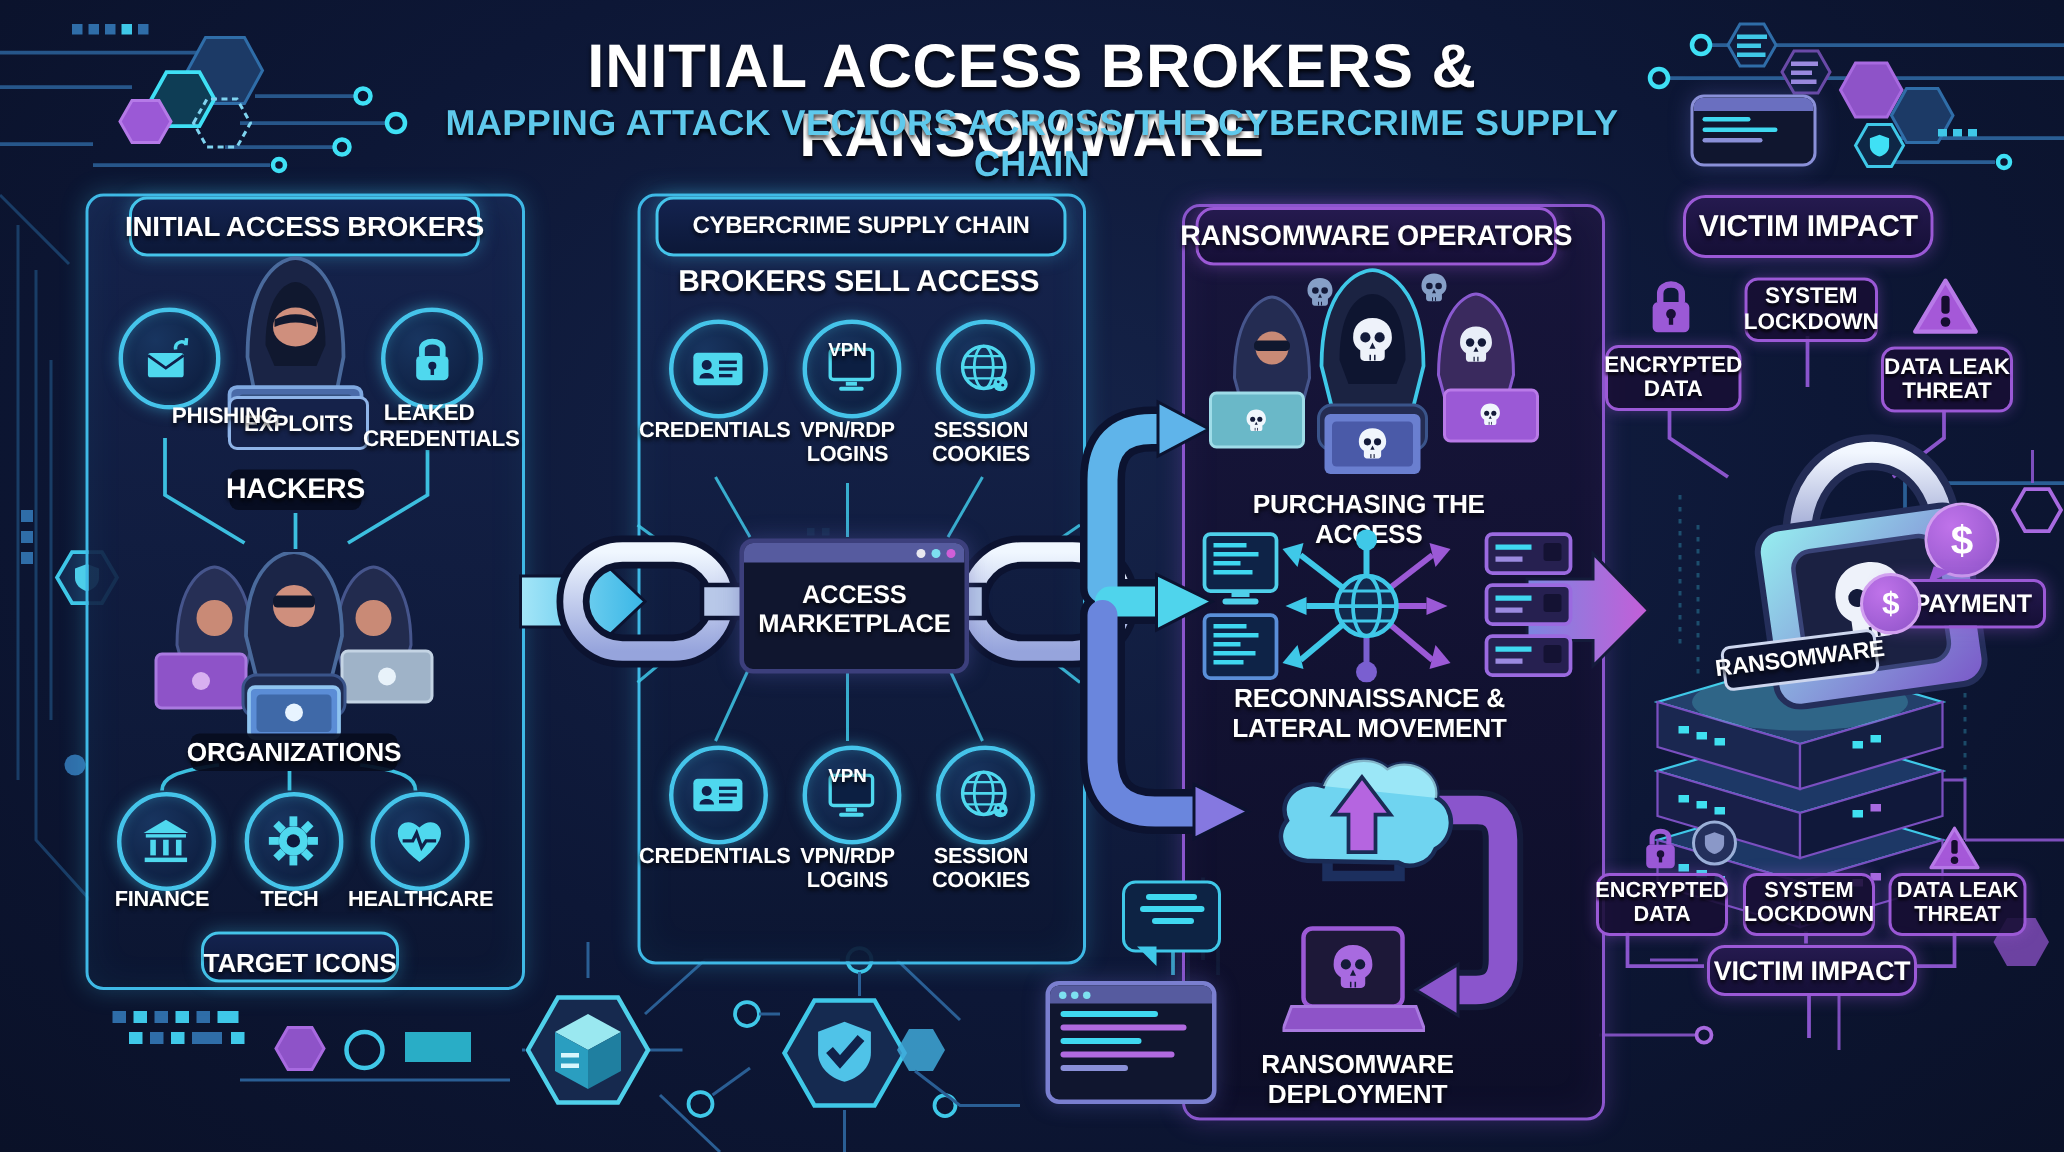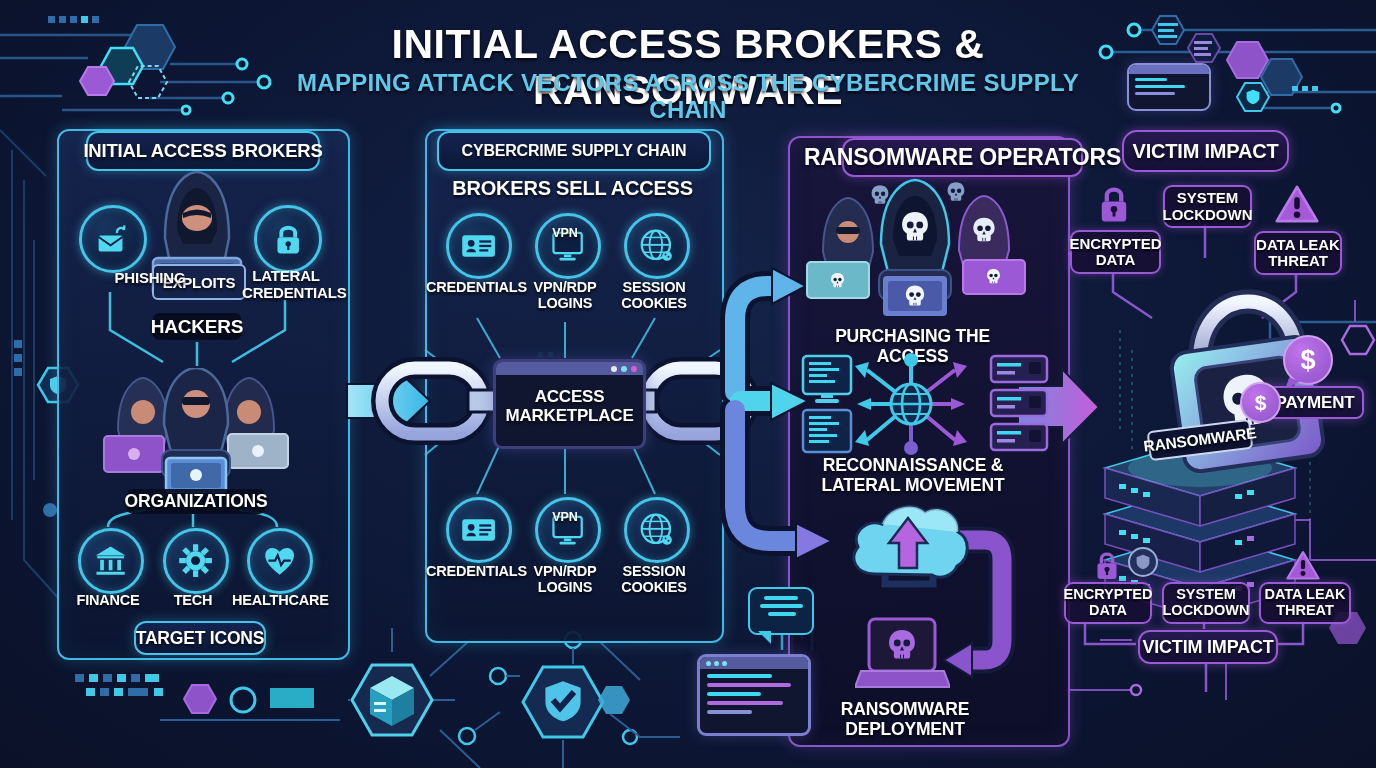--- a/index.html
+++ b/index.html
@@ -339,21 +339,21 @@
   <path d="M36,47 Q50,40 64,47 L64,52 Q50,46 36,52 Z" fill="#10182f"></path>
   <rect x="10" y="100" width="80" height="26" rx="10" fill="#1f2c52" stroke="#3a548a" stroke-width="2"></rect>
   <rect x="6" y="92" width="88" height="38" rx="5" fill="#4a6aa8" stroke="#7fa8e0" stroke-width="2.5"></rect>
   <rect x="12" y="97" width="76" height="28" rx="3" fill="#34507f"></rect>
 </svg>
 <div class="tag" style="left:152px;top:264px;width:90px;height:32px;font-size:15px;border:2px solid #8fb4e8;background:#15224a;">
   <span>EXPLOITS</span>
 </div>
 
 <div class="lbl" style="left:58px;top:270px;width:104px;font-size:15px;padding-left:40px;">PHISHING</div>
-<div class="lbl" style="left:242px;top:268px;width:88px;font-size:15px;">LATERAL CREDENTIALS</div>
+<div class="lbl" style="left:242px;top:268px;width:88px;font-size:15px;">LEAKED CREDENTIALS</div>
 
 <div class="tag" style="left:153px;top:313px;width:88px;height:27px;font-size:19px;">
   <span>HACKERS</span>
 </div>
 
 <svg class="abs" style="left:98px;top:368px" width="196" height="128" viewBox="0 0 196 128">
   <path d="M20,62 C20,18 40,10 45,10 C50,10 70,18 70,62 L64,84 L26,84 Z" fill="#262f55" stroke="#46558c" stroke-width="2"></path>
   <circle cx="45" cy="44" r="12" fill="#c98a76"></circle>
   <path d="M126,62 C126,18 146,10 151,10 C156,10 176,18 176,62 L170,84 L132,84 Z" fill="#222b4e" stroke="#46558c" stroke-width="2"></path>
   <circle cx="151" cy="44" r="12" fill="#c98a76"></circle>
@@ -402,21 +402,21 @@
 </div>
 <div class="circle-icon" style="left:247px;top:528px;width:60px;height:60px;">
   <svg viewBox="0 0 100 100">
     <path d="M50 88 C20 64 8 46 12 30 C16 16 34 10 50 26 C66 10 84 16 88 30 C92 46 80 64 50 88 Z" fill="currentColor"></path>
     <polyline points="20,50 38,50 45,36 54,62 62,50 80,50" stroke="#10204a" stroke-width="6" fill="none"></polyline>
   </svg>
 </div>
 <div class="lbl" style="left:68px;top:592px;width:80px;font-size:14.5px;">FINANCE</div>
 <div class="lbl" style="left:158px;top:592px;width:70px;font-size:14.5px;">TECH</div>
 <div class="lbl" style="left:232px;top:592px;width:92px;font-size:14.5px;">HEALTHCARE</div>
-<div class="pill" style="left:134px;top:621px;width:128px;height:30px;font-size:17.5px;">
+<div class="pill" style="left:134px;top:621px;width:128px;height:30px;font-size:17.5px;align-items:flex-end;">
   <span>TARGET ICONS</span>
 </div>
 
 <div class="pill" style="left:437px;top:131px;width:270px;height:36px;font-size:16px;">
   <span>CYBERCRIME SUPPLY CHAIN</span>
 </div>
 <div class="lbl" style="left:445px;top:177px;width:255px;font-size:20px;">BROKERS SELL ACCESS</div>
 
 <div class="circle-icon" style="left:446px;top:213px;width:60px;height:60px;">
   <svg viewBox="0 0 100 100">
@@ -491,21 +491,21 @@
         <circle cx="82" cy="80" r="2.5" fill="#10204a"></circle>
   </svg>
 </div>
 <div class="lbl" style="left:546px;top:510px;width:38px;font-size:12.5px;letter-spacing:0;">VPN</div>
 
 <div class="lbl" style="left:426px;top:563px;width:100px;font-size:14.5px;">CREDENTIALS</div>
 <div class="lbl" style="left:524px;top:563px;width:82px;font-size:14.5px;">VPN/RDP LOGINS</div>
 <div class="lbl" style="left:613px;top:563px;width:82px;font-size:14.5px;">SESSION COOKIES</div>
 
 
-<div class="pill purple" style="left:842px;top:138px;width:237px;height:35px;font-size:23px;align-items:center;">
+<div class="pill purple" style="left:797px;top:138px;width:237px;height:35px;font-size:19px;align-items:center;">
   <span>RANSOMWARE OPERATORS</span>
 </div>
 
 <svg class="abs" style="left:795px;top:176px" width="240" height="148" viewBox="0 0 240 148">
   <use href="#sk" x="74" y="8" width="22" height="22" color="#9ab8e0" opacity=".85"></use>
   <use href="#sk" x="150" y="5" width="22" height="22" color="#9ab8e0" opacity=".85"></use>
   <path d="M28,76 C28,30 48,22 53,22 C58,22 78,30 78,76 L72,98 L34,98 Z" fill="#242c52" stroke="#46558c" stroke-width="2"></path>
   <circle cx="53" cy="56" r="11" fill="#c98a76"></circle>
       <rect x="41" y="51" width="24" height="7" rx="3" fill="#10182f"></rect>
   <path d="M164,74 C164,28 184,20 189,20 C194,20 214,28 214,74 L208,96 L170,96 Z" fill="#3a2a5e" stroke="#8a5ad0" stroke-width="2"></path>

